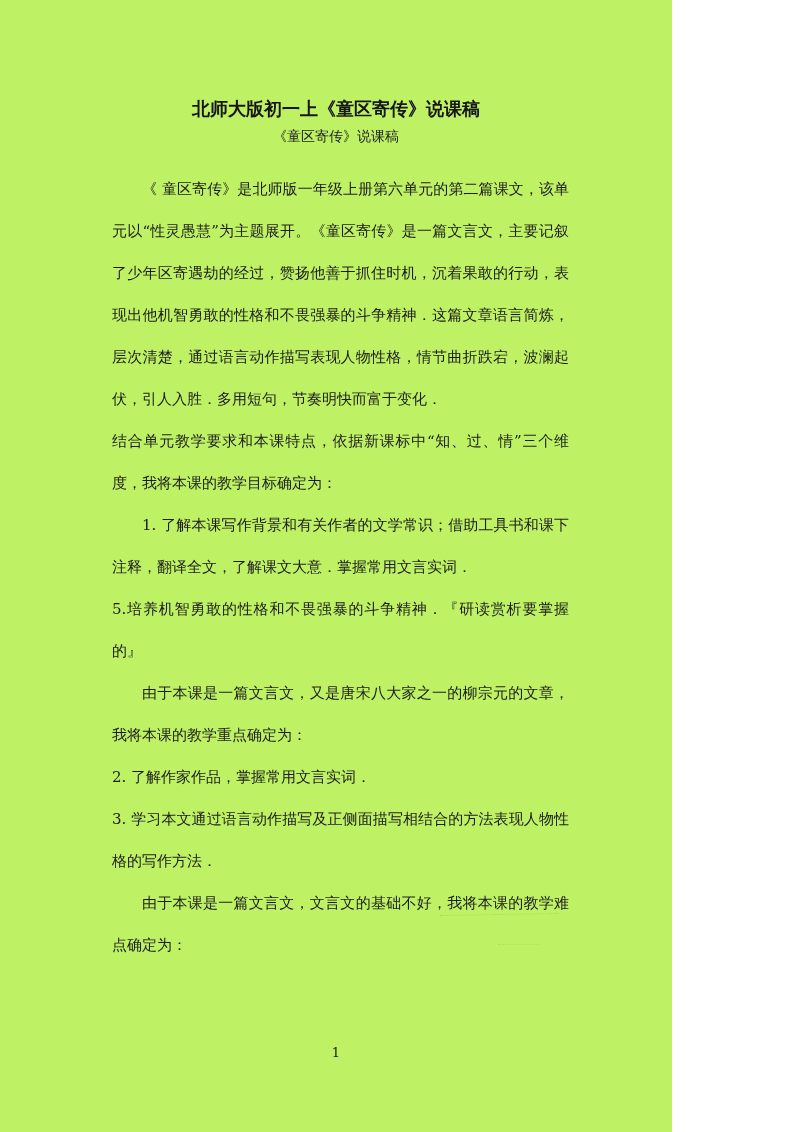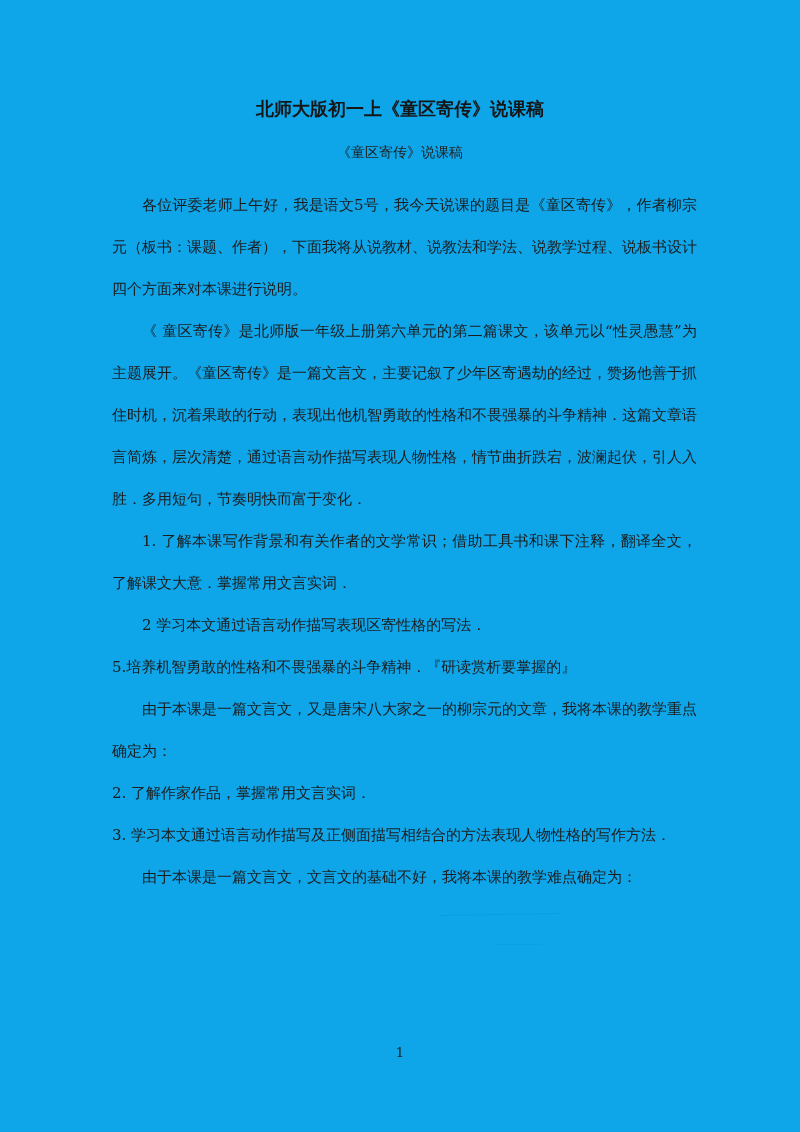--- a/index.html
+++ b/index.html
@@ -8,36 +8,35 @@
     background: #ffffff;
   }
   body {
     width: 800px;
     height: 1132px;
     font-family: "DejaVu Serif", "Liberation Serif", serif;
     color: #1c1c1c;
   }
   .page {
     position: relative;
-    width: 800px;
+    width: 672px;
     height: 1132px;
-    background: #0ea5e9;
+    background: #bef264;
     overflow: hidden;
   }
   .doc-title {
     margin: 0;
     padding-top: 94px;
     text-align: center;
     font-size: 18px;
     font-weight: 700;
     line-height: 30px;
     color: #161616;
   }
   .doc-subtitle {
-    margin-top: 16px;
     text-align: center;
     font-size: 14px;
     font-weight: 400;
     line-height: 24px;
     color: #222222;
   }
   .doc-body {
     margin: 20px 103px 0 112px;
     font-size: 15px;
     line-height: 42px;
@@ -84,24 +83,23 @@
 </head>
 <body>
 
 <div class="page">
 
   <h1 class="doc-title">北师大版初一上《童区寄传》说课稿</h1>
 
   <div class="doc-subtitle">《童区寄传》说课稿</div>
 
   <div class="doc-body">
-    <p class="indent">各位评委老师上午好，我是语文5号，我今天说课的题目是《童区寄传》，作者柳宗元（板书：课题、作者），下面我将从说教材、说教法和学法、说教学过程、说板书设计四个方面来对本课进行说明。</p>
     <p class="indent">《 童区寄传》是北师版一年级上册第六单元的第二篇课文，该单元以“性灵愚慧”为主题展开。《童区寄传》是一篇文言文，主要记叙了少年区寄遇劫的经过，赞扬他善于抓住时机，沉着果敢的行动，表现出他机智勇敢的性格和不畏强暴的斗争精神．这篇文章语言简炼，层次清楚，通过语言动作描写表现人物性格，情节曲折跌宕，波澜起伏，引人入胜．多用短句，节奏明快而富于变化．</p>
+    <p>结合单元教学要求和本课特点，依据新课标中“知、过、情”三个维度，我将本课的教学目标确定为：</p>
     <p class="indent">1. 了解本课写作背景和有关作者的文学常识；借助工具书和课下注释，翻译全文，了解课文大意．掌握常用文言实词．</p>
-    <p class="indent">2 学习本文通过语言动作描写表现区寄性格的写法．</p>
     <p>5.培养机智勇敢的性格和不畏强暴的斗争精神．『研读赏析要掌握的』</p>
     <p class="indent">由于本课是一篇文言文，又是唐宋八大家之一的柳宗元的文章，我将本课的教学重点确定为：</p>
     <p>2. 了解作家作品，掌握常用文言实词．</p>
     <p>3. 学习本文通过语言动作描写及正侧面描写相结合的方法表现人物性格的写作方法．</p>
     <p class="indent">由于本课是一篇文言文，文言文的基础不好，我将本课的教学难点确定为：</p>
   </div>
 
   <div class="scan-noise-1"></div>
   <div class="scan-noise-2"></div>
 

